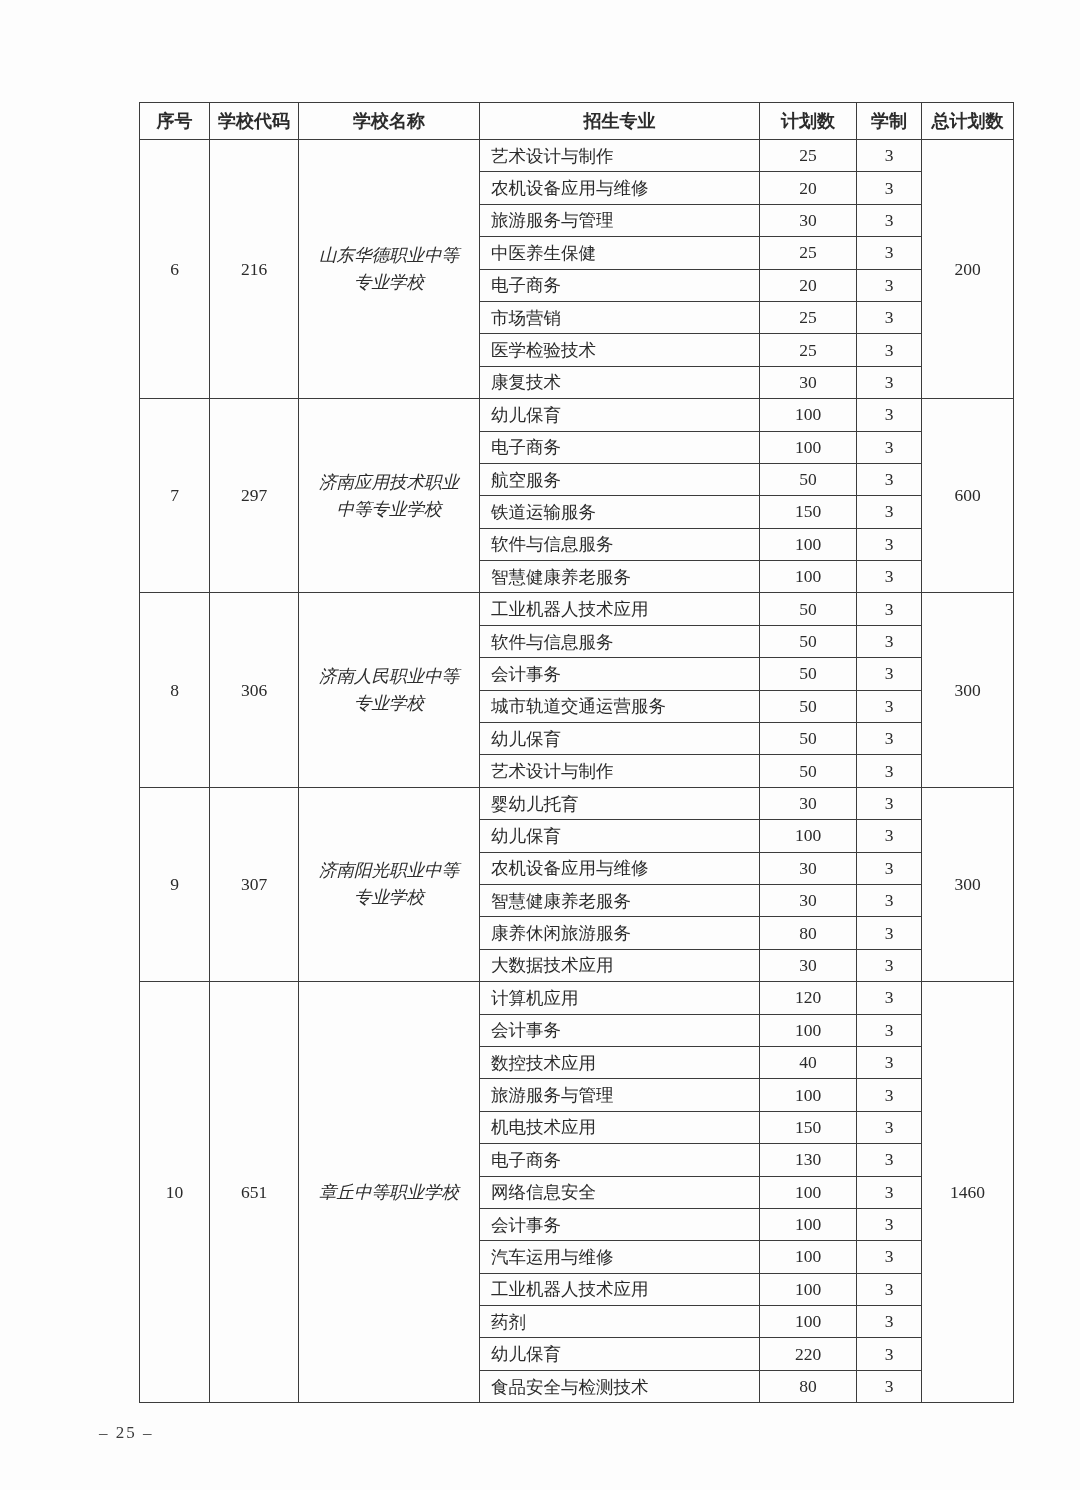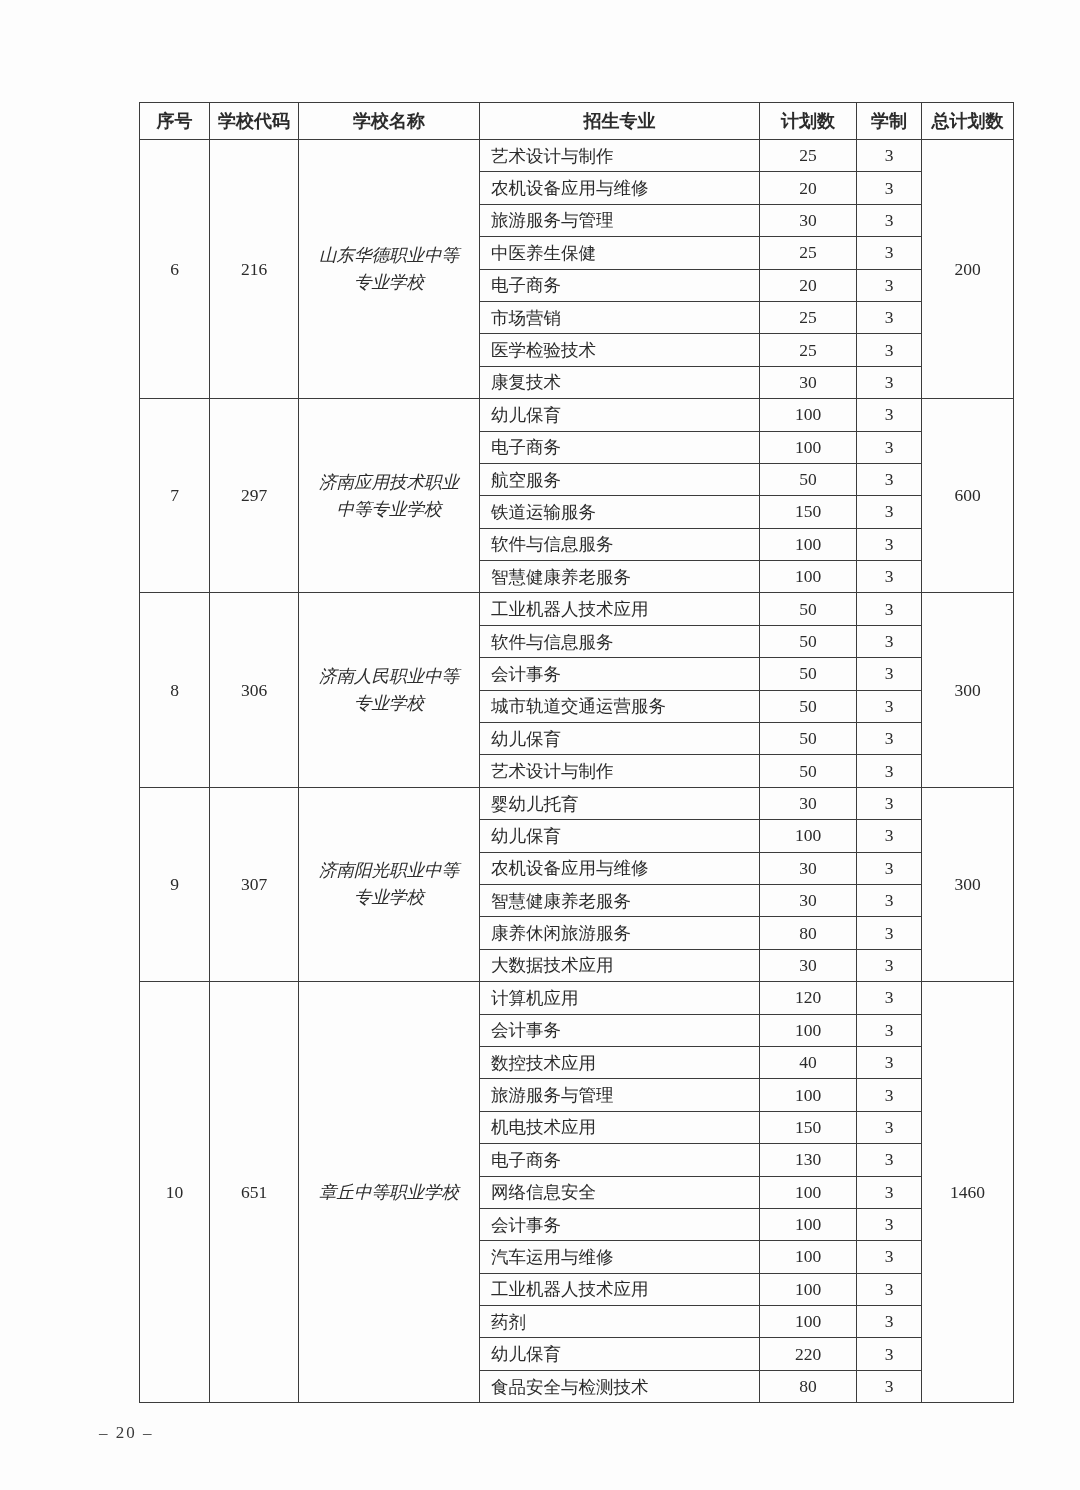--- a/index.html
+++ b/index.html
@@ -304,15 +304,15 @@
           <td>3</td>
         </tr>
         <tr>
           <td class="major">食品安全与检测技术</td>
           <td>80</td>
           <td>3</td>
         </tr>
       </tbody>
   </table>
 
-  <div class="footer">– 20 –</div>
+  <div class="footer">– 25 –</div>
 
 </div>
 
 </body></html>

